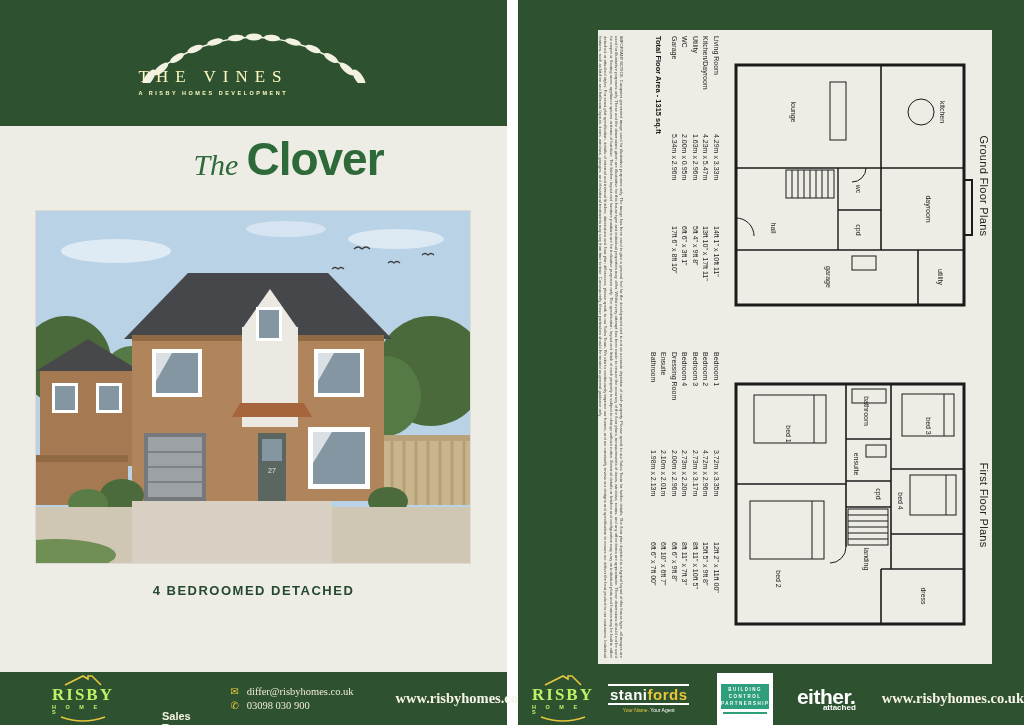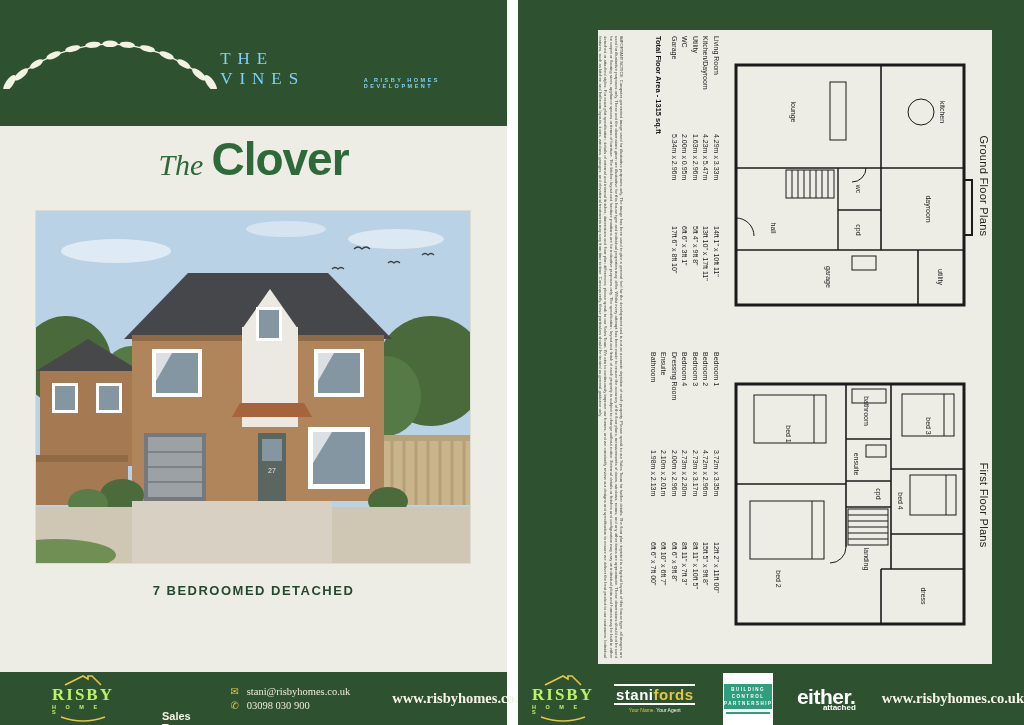--- a/index.html
+++ b/index.html
@@ -1,24 +1,24 @@
 <!DOCTYPE html>
 <html><head>
 <meta charset="utf-8">
 <style>
   html,body{margin:0;padding:0;}
   body{width:1024px;height:725px;position:relative;background:#ffffff;font-family:"Liberation Sans",sans-serif;overflow:hidden;}
 
   
   .page-left{position:absolute;left:0;top:0;width:507px;height:725px;background:#edece5;}
   .pl-header{position:absolute;left:0;top:0;width:507px;height:126px;background:#2e5230;display:flex;align-items:center;justify-content:center;}
-  .vines-logo{display:flex;align-items:flex-end;color:#7dd3fc;}
+  .vines-logo{display:flex;flex-direction:column;align-items:flex-start;color:#fef9c3;}
   .vines-name{font-family:"Liberation Serif",serif;font-size:17px;letter-spacing:7px;margin-top:-16px;}
   .vines-sub{font-size:5.5px;letter-spacing:2.5px;margin-top:3px;font-weight:bold;}
-  .pl-title{position:absolute;left:0;top:132px;width:507px;text-align:center;color:#2e6a39;}
+  .pl-title{position:absolute;left:0;top:132px;width:507px;text-align:center;color:#2e6a39;padding-left:35px;}
   .pl-title .t-pre{font-family:"Liberation Serif",serif;font-style:italic;font-size:30px;margin-right:8px;}
   .pl-title .t-main{font-size:46px;font-weight:bold;letter-spacing:-1px;}
   .photo{position:absolute;left:36px;top:211px;width:434px;height:352px;background:#b9d2e6;box-shadow:0 0 0 1px #dddbd2;}
   .pl-sub{position:absolute;left:0;top:583px;width:507px;text-align:center;font-size:13px;font-weight:bold;letter-spacing:1.5px;color:#24492f;}
   .pl-desc{position:absolute;left:45px;top:602px;width:418px;text-align:center;font-family:"Liberation Serif",serif;font-size:10.5px;line-height:1.55;color:#4e5c4e;}
   .pl-footer{position:absolute;left:0;top:672px;width:507px;height:53px;background:#2e5230;display:flex;align-items:center;}
 
   
   .risby{display:flex;flex-direction:column;align-items:center;color:#bef264;line-height:1;}
   .risby .r-name{font-family:"Liberation Serif",serif;font-weight:bold;font-size:17px;letter-spacing:2px;}
@@ -191,39 +191,39 @@
         <ellipse cx="52" cy="292" rx="20" ry="14" fill="#5a7c46"></ellipse>
         <ellipse cx="352" cy="290" rx="20" ry="14"></ellipse>
       </g>
 
       <rect x="0" y="296" width="434" height="56" fill="#cfc6b4"></rect>
       <rect x="96" y="290" width="200" height="62" fill="#d8d1c3"></rect>
       <ellipse cx="20" cy="344" rx="60" ry="16" fill="#6f8f55"></ellipse>
     </svg>
   </div>
 
-  <div class="pl-sub">7 BEDROOMED DETACHED</div>
+  <div class="pl-sub">4 BEDROOMED DETACHED</div>
 
   <div class="pl-footer">
     <div class="risby" style="margin-left:52px;">
       <svg width="44" height="11" viewBox="0 0 44 11">
         <path d="M4,10 L22,1 L27,4 L27,1 L31,1 L40,10" fill="none" stroke="#e7c53d" stroke-width="1.6"></path>
       </svg>
       <span class="r-name">RISBY</span>
       <span class="r-homes">H O M E S</span>
       <svg width="48" height="7" viewBox="0 0 48 7">
         <path d="M2,1 Q24,9 46,1" fill="none" stroke="#e7c53d" stroke-width="1.4"></path>
       </svg>
     </div>
     <div class="sales-team" style="margin-left:48px;">Sales Team</div>
     <div class="f-divider" style="margin-left:26px;"></div>
     <div class="contact" style="margin-left:12px;">
       <div class="contact-row">
         <span class="c-icon">✉</span>
-        <span>stani@risbyhomes.co.uk</span>
+        <span>differ@risbyhomes.co.uk</span>
       </div>
       <div class="contact-row">
         <span class="c-icon">✆</span>
         <span>03098 030 900</span>
       </div>
     </div>
     <div class="website" style="margin-left:42px;">www.risbyhomes.co.uk</div>
   </div>
 </div>
 
@@ -402,21 +402,21 @@
     <div class="risby" style="margin-left:14px;">
       <svg width="44" height="11" viewBox="0 0 44 11">
         <path d="M4,10 L22,1 L27,4 L27,1 L31,1 L40,10" fill="none" stroke="#e7c53d" stroke-width="1.6"></path>
       </svg>
       <span class="r-name">RISBY</span>
       <span class="r-homes">H O M E S</span>
       <svg width="48" height="7" viewBox="0 0 48 7">
         <path d="M2,1 Q24,9 46,1" fill="none" stroke="#e7c53d" stroke-width="1.4"></path>
       </svg>
     </div>
-    <div class="stanifords" style="margin-left:20px;">
+    <div class="stanifords" style="margin-left:14px;">
       <div class="st-word"><span class="w1">stani</span><span class="w2">fords</span></div>
       <div class="st-tag"><span class="t1">Your Name.</span> <span class="t2">Your Agent</span></div>
     </div>
     <div class="bcp" style="margin-left:28px;">
       <div class="bcp-inner">
         <span class="bcp-line">BUILDING</span>
         <span class="bcp-line">CONTROL</span>
         <span class="bcp-line">PARTNERSHIP</span>
       </div>
       <div class="bcp-url"></div>

